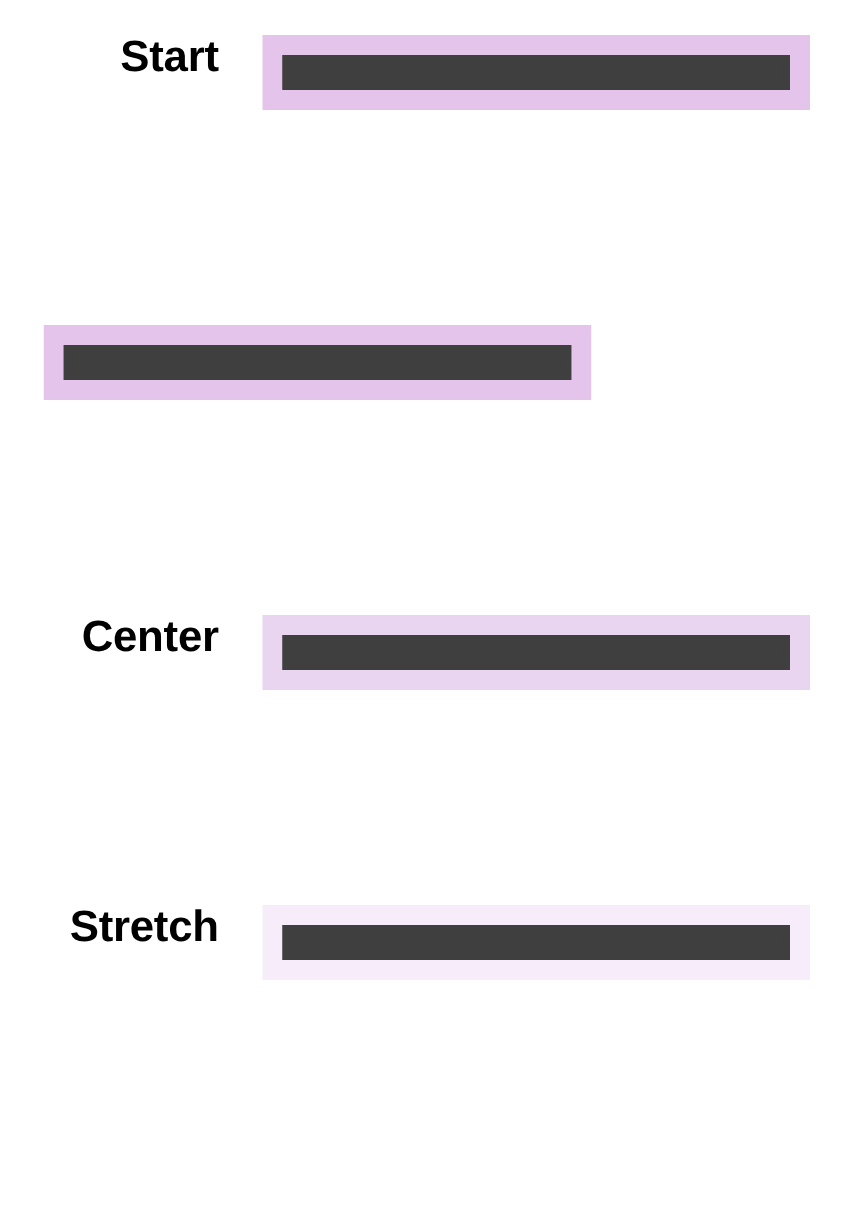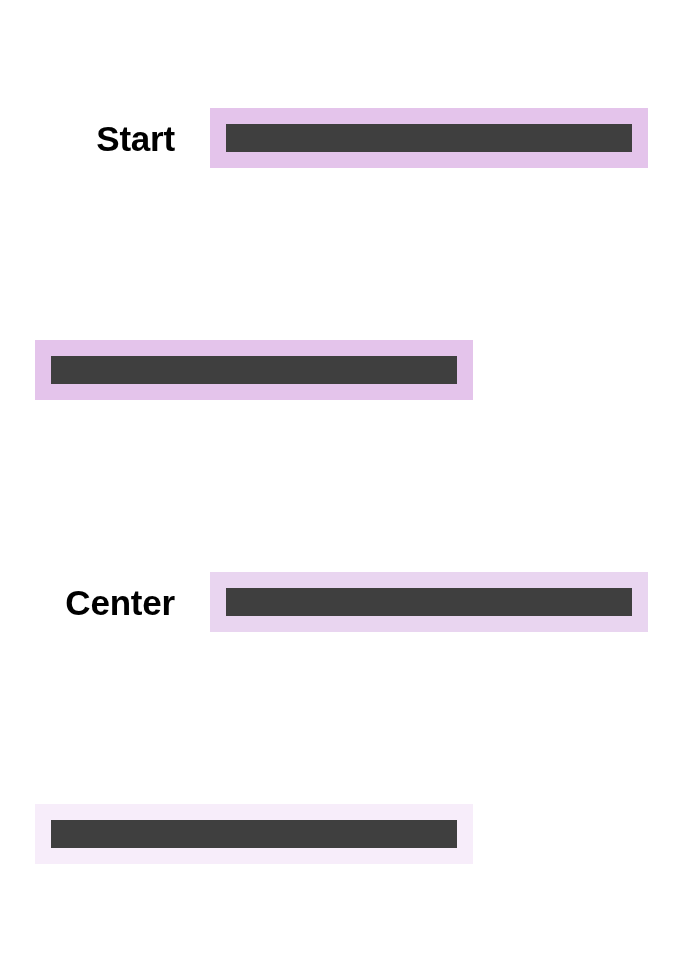--- a/index.html
+++ b/index.html
@@ -20,21 +20,21 @@
     width: 690px;
     height: 969px;
   }
 
   
   .demo-row {
     position: absolute;
     left: 0;
     width: 690px;
     display: flex;
-    align-items: center;
+    align-items: flex-start;
   }
 
   .row-label {
     width: 175px;
     text-align: right;
     font-size: 35px;
     font-weight: bold;
     color: #000000;
     letter-spacing: -0.2px;
     line-height: 1;
@@ -196,20 +196,21 @@
             <div class="item" style="background: rgb(40, 120, 220); width: 83%;"></div>
           </div>
         <div class="cell" style="background: rgb(226, 198, 236);">
             <div class="item" style="background: rgb(40, 120, 220); width: 65%;"></div>
           </div>
       </div>
     </div>
   </div>
 
   <div class="demo-row" id="row-stretch">
+    <div class="row-label">Stretch</div>
     <div class="panel" style="background: rgb(247, 237, 250);">
       <div class="grid align-stretch" style="border-color: rgb(63, 63, 63); background: rgb(63, 63, 63); border-width: 7px; gap: 7px; grid-template-columns: 155fr 91fr 160fr; grid-template-rows: 62fr 37fr 62fr;">
         <div class="cell" style="background: rgb(40, 120, 220);">
             <div class="item" style="background: rgb(40, 120, 220); width: 100%;"></div>
           </div>
         <div class="cell" style="background: rgb(40, 120, 220);">
             <div class="item" style="background: rgb(40, 120, 220); width: 100%;"></div>
           </div>
         <div class="cell" style="background: rgb(40, 120, 220);">
             <div class="item" style="background: rgb(40, 120, 220); width: 100%;"></div>

